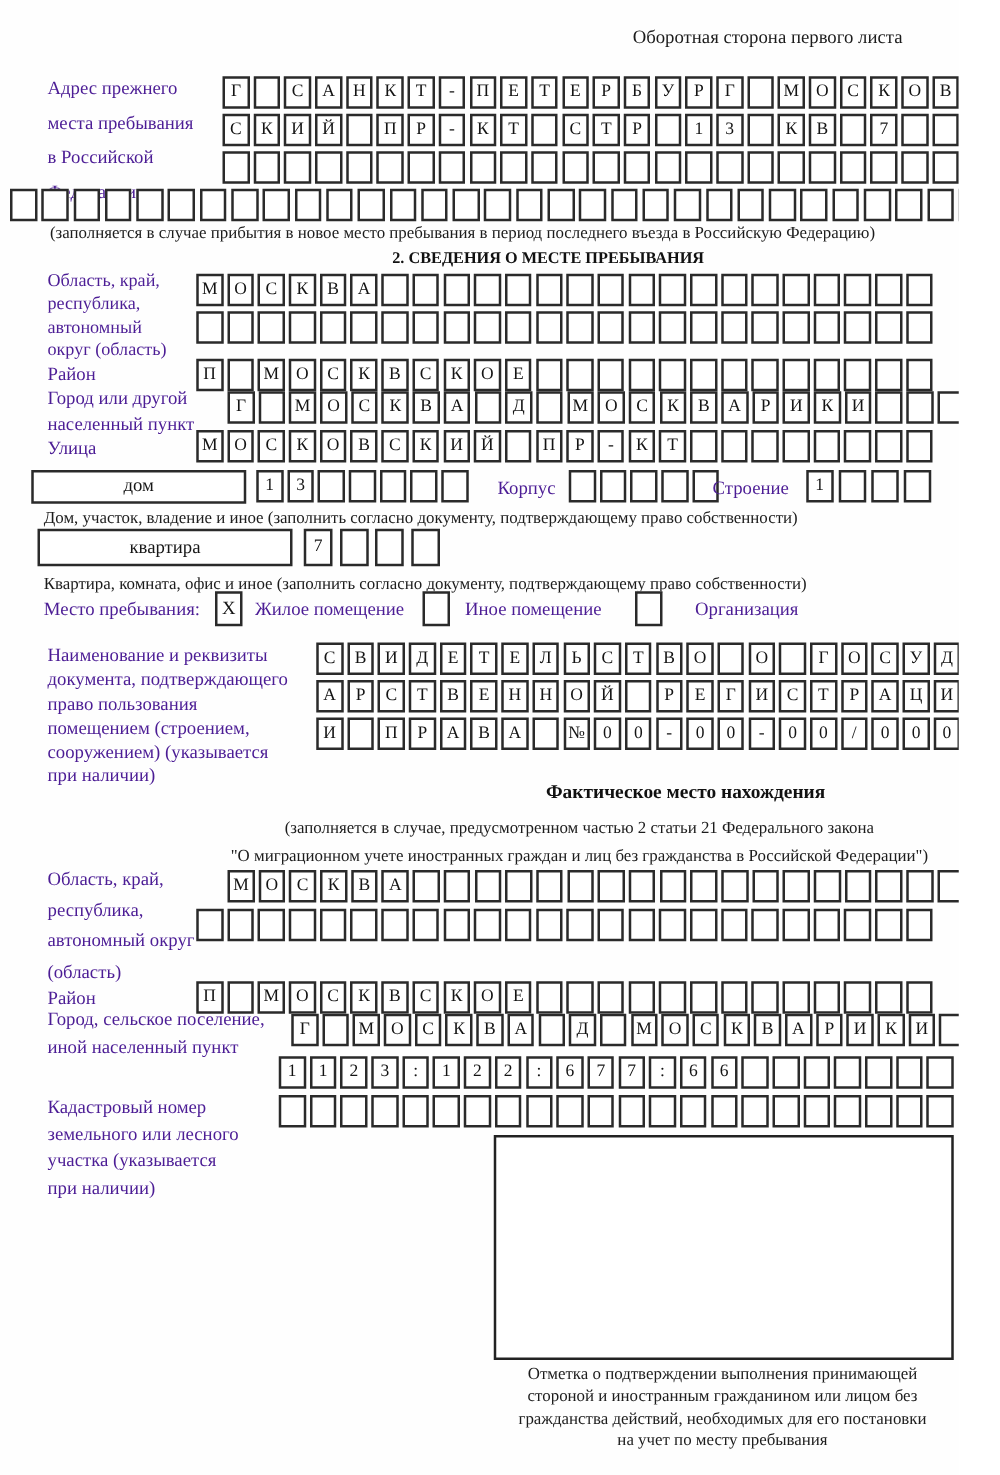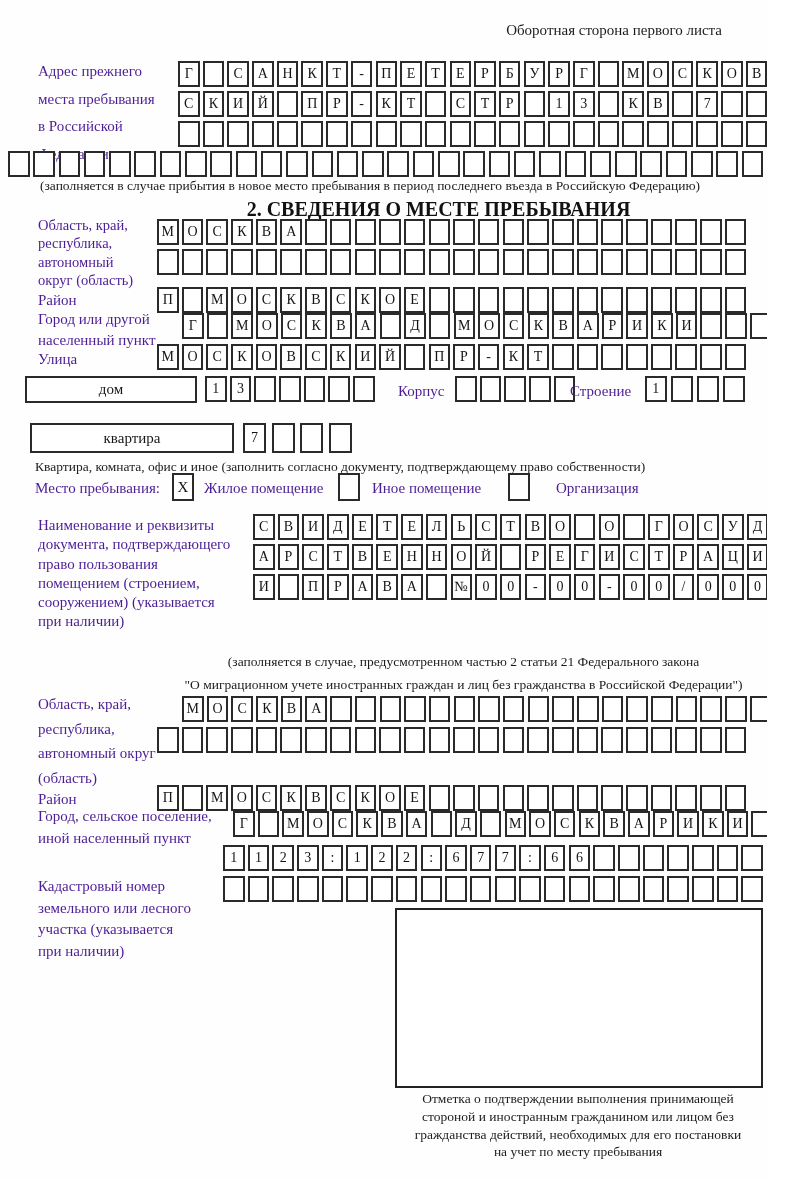--- a/index.html
+++ b/index.html
@@ -3,21 +3,21 @@
 <meta charset="utf-8">
 <style>
   html,body{margin:0;padding:0;background:#fff;}
   .page{
     position:relative;width:767px;height:1180px;background:#fefefe;
     font-family:"Liberation Serif","DejaVu Serif",serif;color:#171717;overflow:hidden;
   }
   .abs{position:absolute;}
   .lbl{font-size:15px;line-height:26px;white-space:pre-line;color:#4c1d95;}
   .note{font-size:13.5px;color:#1c1c1c;}
-  .title{font-weight:bold;font-size:20px;text-align:center;color:#111;}
+  .title{font-weight:bold;font-size:13px;text-align:center;color:#111;}
   .cellrow{position:absolute;display:flex;}
   .cell{
     flex:none;width:21.5px;height:26px;margin-right:3.2px;box-sizing:border-box;
     border:2px solid #2a2a2a;background:#fff;text-align:center;
     font-size:14px;line-height:22px;font-family:"Liberation Serif",serif;color:#141414;
   }
   .row31 .cell{margin-right:3.8px;}
   .aptrow .cell{width:23px;height:30px;margin-right:5.5px;line-height:26px;}
   .strrow .cell{margin-right:4.5px;}
   .fieldbox{
@@ -317,20 +317,21 @@
       <span class="cell"></span>
       <span class="cell"></span>
     </div>
   <div class="abs lbl" style="left:570px;top:378px;">Строение</div>
   <div class="cellrow strrow" style="left:645px;top:376px;">
       <span class="cell">1</span>
       <span class="cell"></span>
       <span class="cell"></span>
       <span class="cell"></span>
     </div>
+  <div class="abs note" style="left:35px;top:406px;">Дом, участок, владение и иное (заполнить согласно документу, подтверждающему право собственности)</div>
 
   <div class="fieldbox" style="left:30px;top:423px;width:204px;height:30px;line-height:26px;">квартира</div>
   <div class="cellrow aptrow" style="left:243px;top:423px;">
       <span class="cell">7</span>
       <span class="cell"></span>
       <span class="cell"></span>
       <span class="cell"></span>
     </div>
   <div class="abs note" style="left:35px;top:459px;">Квартира, комната, офис и иное (заполнить согласно документу, подтверждающему право собственности)</div>
 
@@ -411,20 +412,21 @@
       <span class="cell">0</span>
       <span class="cell">-</span>
       <span class="cell">0</span>
       <span class="cell">0</span>
       <span class="cell">/</span>
       <span class="cell">0</span>
       <span class="cell">0</span>
       <span class="cell">0</span>
     </div>
 
+  <div class="abs title" style="left:330px;right:0;top:625px;font-size:15.5px;">Фактическое место нахождения</div>
   <div class="abs note center" style="left:180px;right:20px;top:650px;line-height:23px;white-space:pre-line;">(заполняется в случае, предусмотренном частью 2 статьи 21 Федерального закона
 "О миграционном учете иностранных граждан и лиц без гражданства в Российской Федерации")</div>
 
   <div class="abs lbl" style="left:38px;top:692px;line-height:24.5px;">Область, край,
 республика,
 автономный округ
 (область)</div>
   <div class="cellrow" style="left:182px;top:696px;">
       <span class="cell">М</span>
       <span class="cell">О</span>

